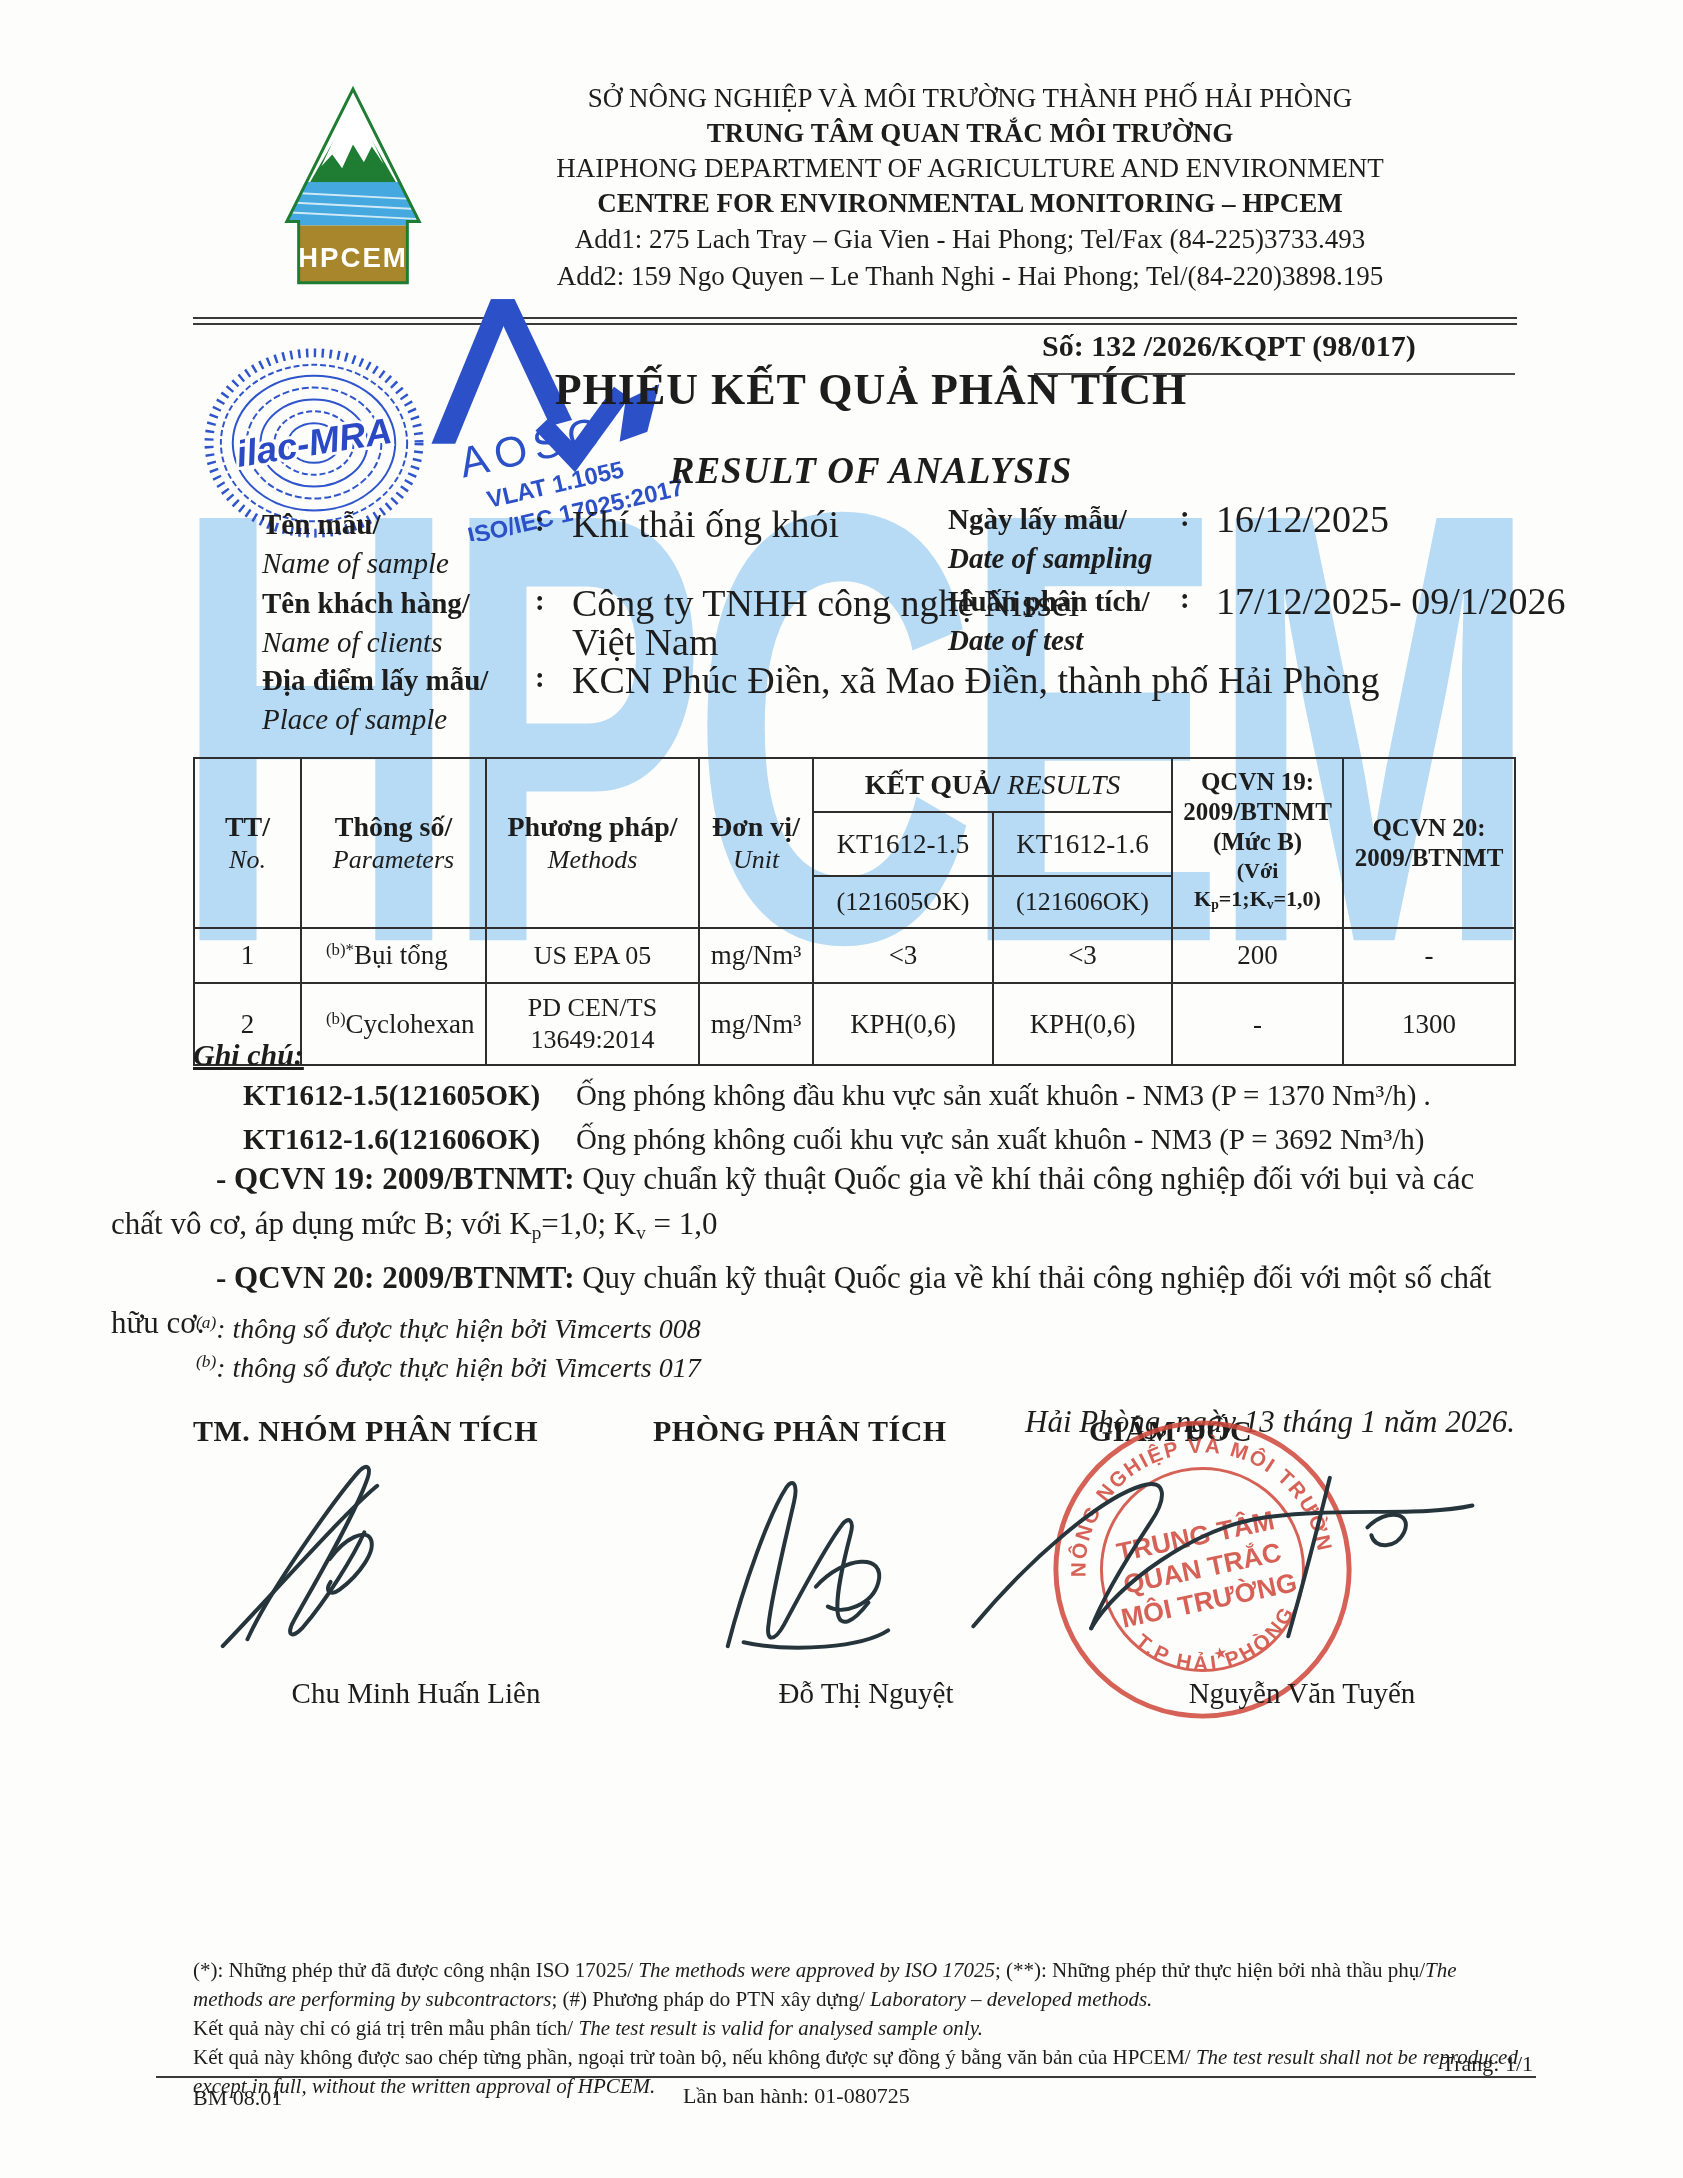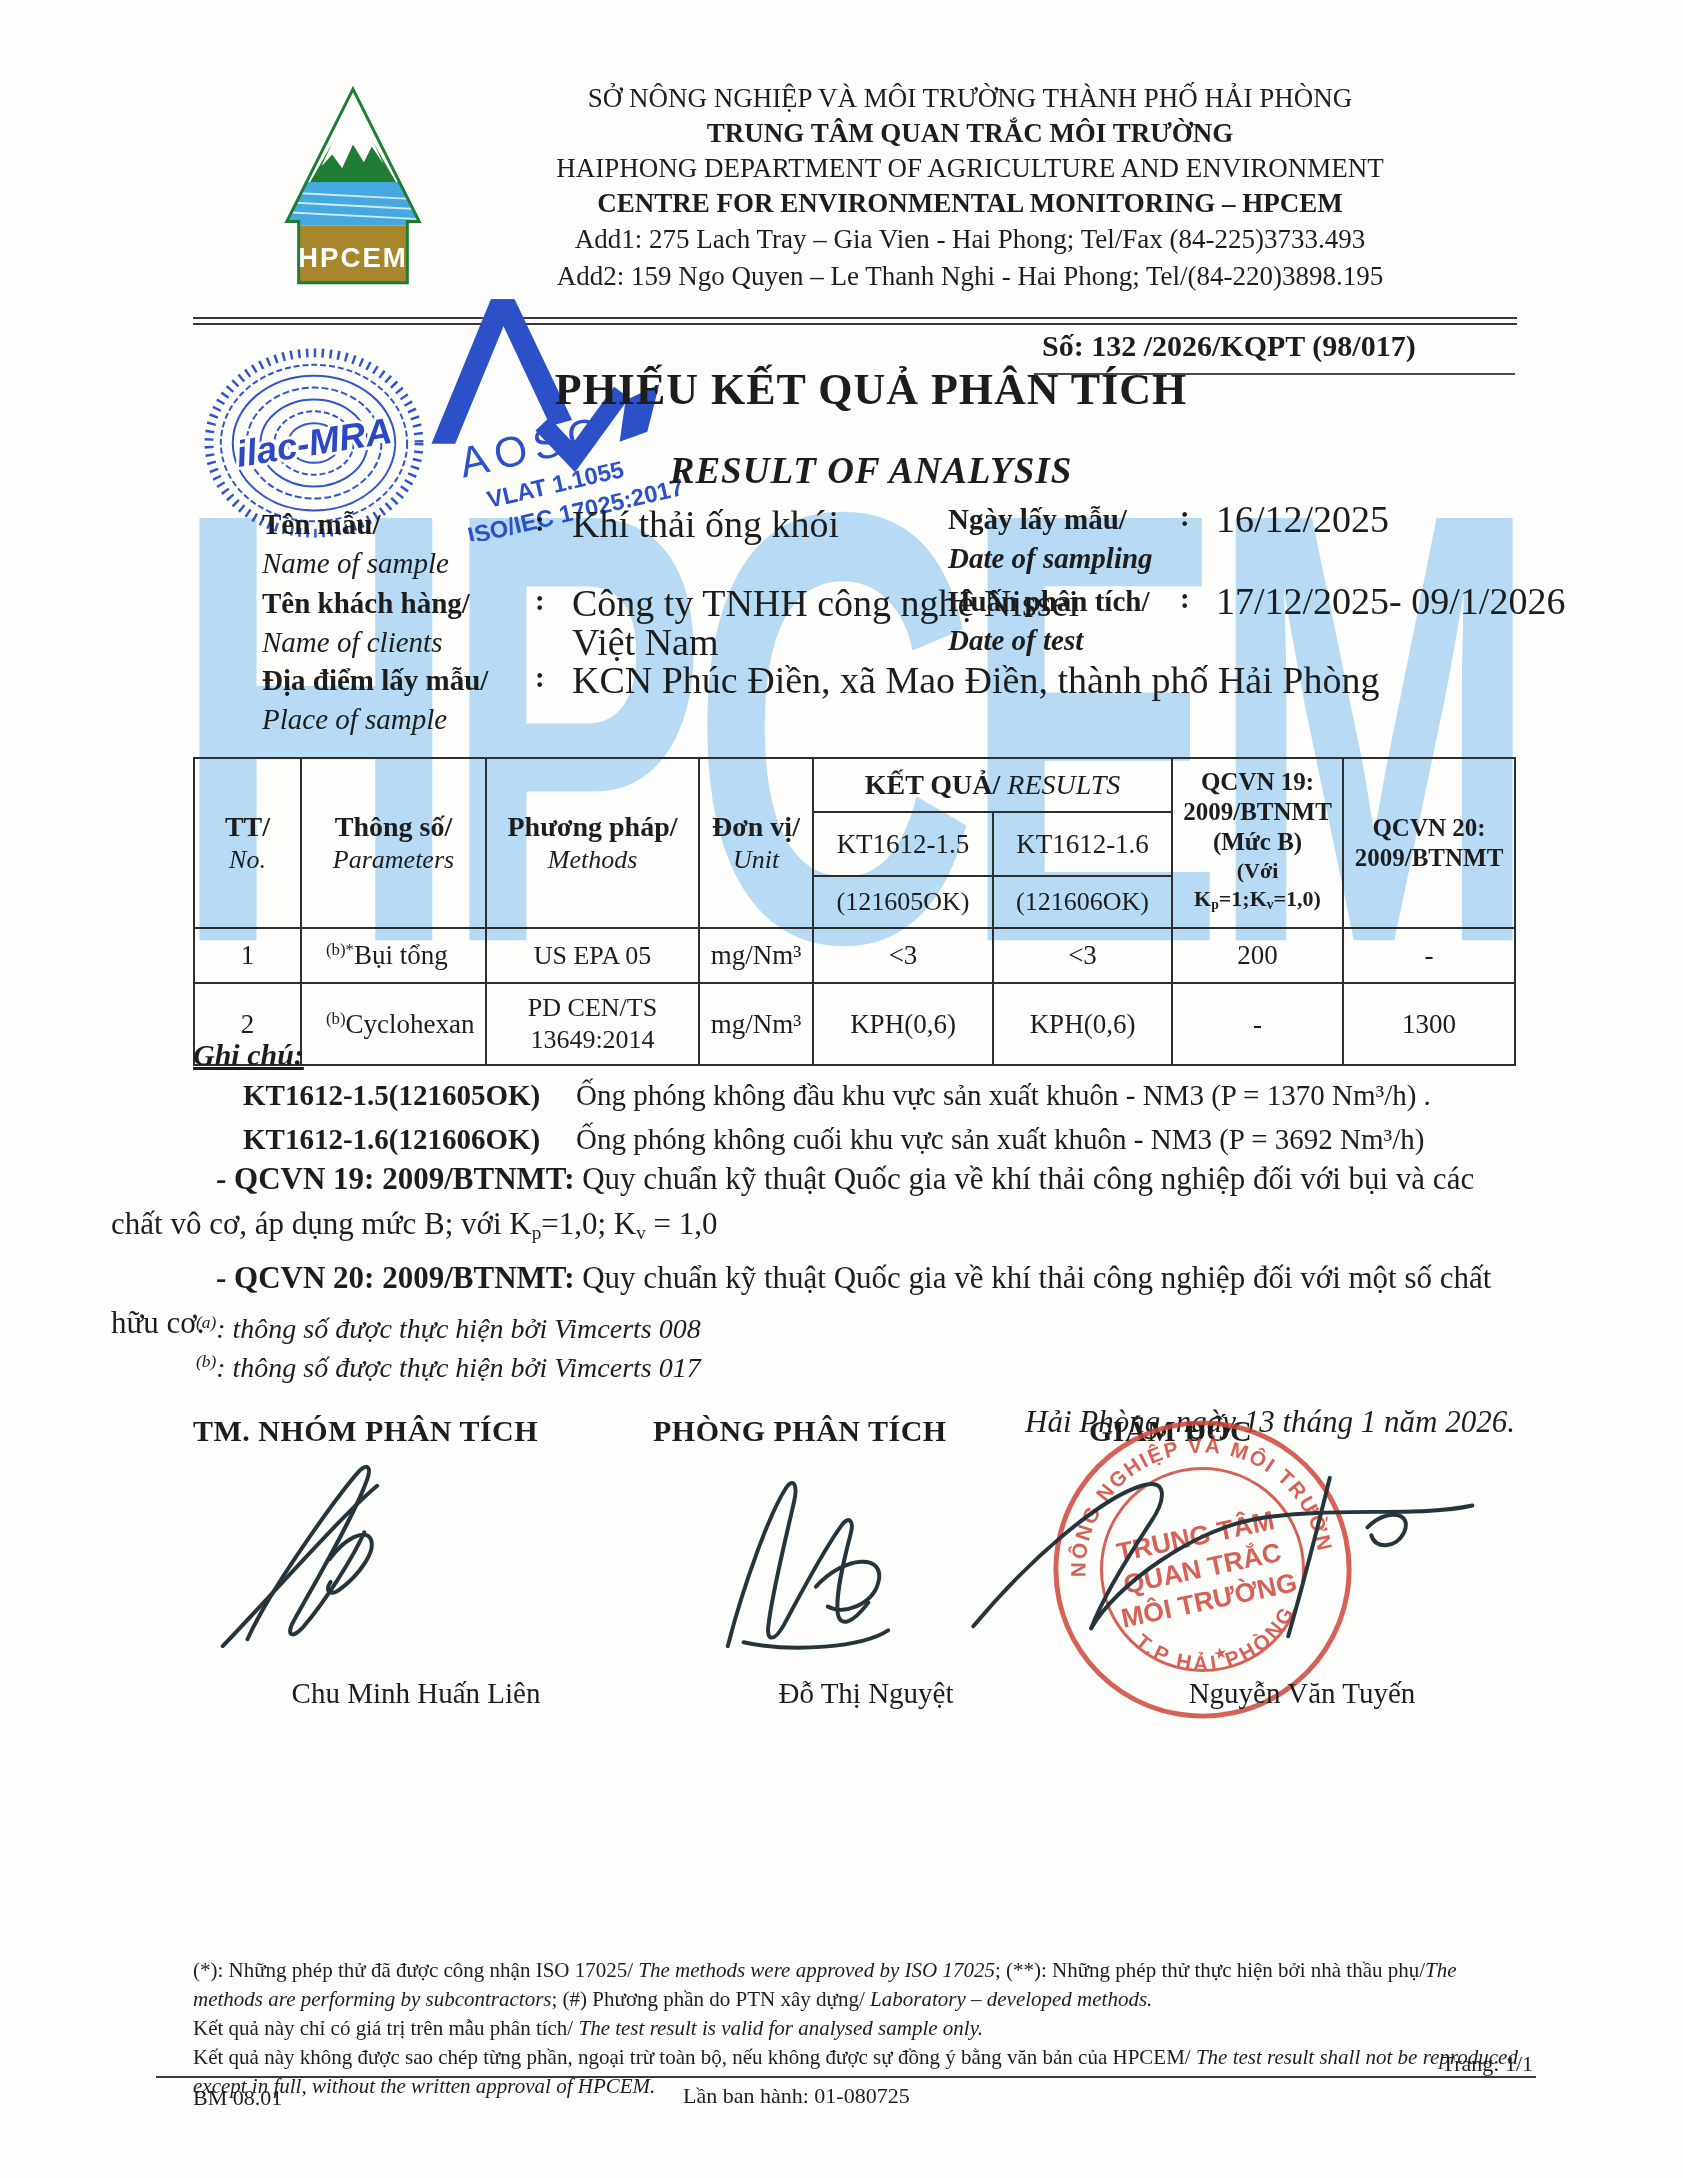--- a/index.html
+++ b/index.html
@@ -322,21 +322,21 @@
       </g>
     </g>
   </svg>
 
   <div class="abs signame" style="left:193px;top:1677px;width:446px">Chu Minh Huấn Liên</div>
   <div class="abs signame" style="left:653px;top:1677px;width:426px">Đỗ Thị Nguyệt</div>
   <div class="abs signame" style="left:1089px;top:1677px;width:426px">Nguyễn Văn Tuyến</div>
 
   <div class="foot">
     <p>
-      <span>(*): Những phép thử đã được công nhận ISO 17025/ </span><span class="it">The methods were approved by ISO 17025</span><span>; (**): Những phép thử thực hiện bởi nhà thầu phụ/</span><span class="it">The methods are performing by subcontractors</span><span>; (#) Phương phần do PTN xây dựng/ </span><span class="it">Laboratory – developed methods.</span>
+      <span>(*): Những phép thử đã được công nhận ISO 17025/ </span><span class="it">The methods were approved by ISO 17025</span><span>; (**): Những phép thử thực hiện bởi nhà thầu phụ/</span><span class="it">The methods are performing by subcontractors</span><span>; (#) Phương pháp do PTN xây dựng/ </span><span class="it">Laboratory – developed methods.</span>
     </p>
     <p>
       <span>Kết quả này chỉ có giá trị trên mẫu phân tích/ </span><span class="it">The test result is valid for analysed sample only.</span>
     </p>
     <p>
       <span>Kết quả này không được sao chép từng phần, ngoại trừ toàn bộ, nếu không được sự đồng ý bằng văn bản của HPCEM/ </span><span class="it">The test result shall not be reproduced except in full, without the written approval of HPCEM.</span>
     </p>
   </div>
 
   <div class="bottomrule"></div>

